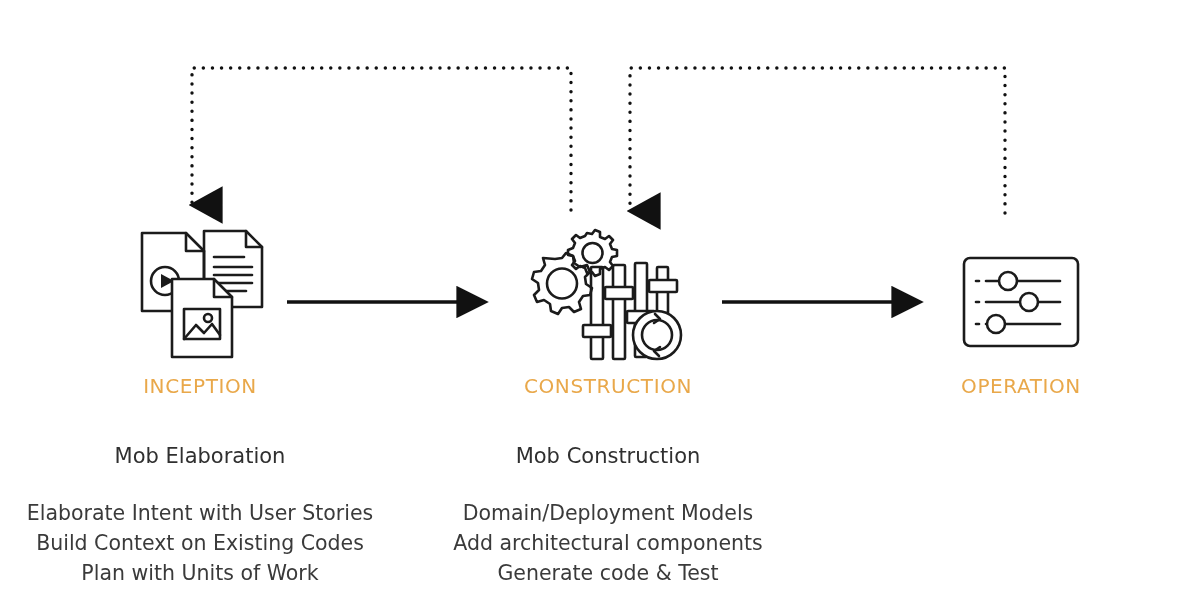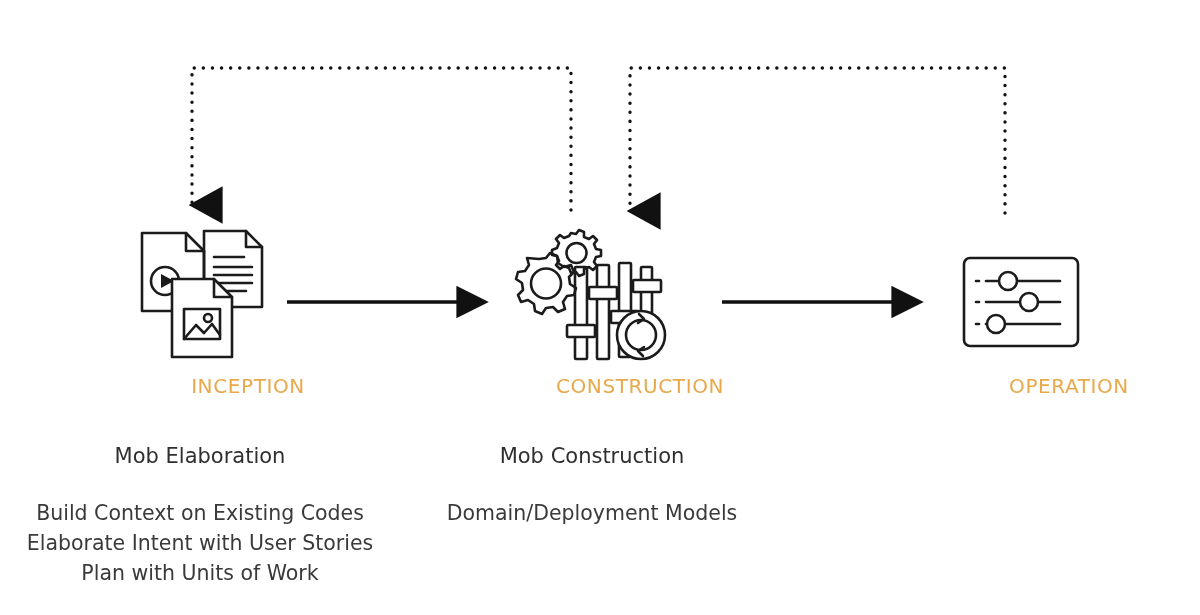--- a/index.html
+++ b/index.html
@@ -25,21 +25,21 @@
     width: 1200px;
     height: 615px;
   }
   .stage {
     position: absolute;
     top: 0;
     width: 400px;
     height: 615px;
   }
   .stage-1 { left: 0px; }
-  .stage-2 { left: 392px; }
+  .stage-2 { left: 408px; }
   .stage-3 { left: 821px; }
 
   .icon-slot {
     position: absolute;
     top: 222px;
     left: 0;
     width: 400px;
     height: 142px;
     display: flex;
     align-items: center;
@@ -50,21 +50,20 @@
   .stage-label {
     position: absolute;
     top: 374px;
     left: 0;
     width: 400px;
     text-align: center;
     font-size: 20px;
     letter-spacing: 0.6px;
     color: #e9a84a;
     font-weight: 400;
-    padding-left: 48px;
   }
   .stage-subtitle {
     position: absolute;
     top: 444px;
     left: 0;
     width: 400px;
     text-align: center;
     font-size: 21px;
     color: #2f2f2f;
   }
@@ -138,22 +137,22 @@
           <path d="M50,116 L62,102 L70,110 L78,101 L86,112"></path>
         </g>
       </svg>
     </div>
 
     <div class="stage-label">INCEPTION</div>
 
     <div class="stage-subtitle">Mob Elaboration</div>
 
     <div class="stage-bullets">
+      <span class="bullet-line">Elaborate Intent with User Stories</span>
       <span class="bullet-line">Build Context on Existing Codes</span>
-      <span class="bullet-line">Elaborate Intent with User Stories</span>
       <span class="bullet-line">Plan with Units of Work</span>
     </div>
   </div>
 
   <div class="stage stage-2">
 
     <div class="icon-slot">
       <svg width="158" height="136" viewBox="0 0 158 136">
         <g fill="none" stroke="#1b1b1b" stroke-width="2.6" stroke-linejoin="round" stroke-linecap="round">
 
@@ -180,20 +179,22 @@
         </g>
       </svg>
     </div>
 
     <div class="stage-label">CONSTRUCTION</div>
 
     <div class="stage-subtitle">Mob Construction</div>
 
     <div class="stage-bullets">
       <span class="bullet-line">Domain/Deployment Models</span>
+      <span class="bullet-line">Add architectural components</span>
+      <span class="bullet-line">Generate code &amp; Test</span>
     </div>
   </div>
 
   <div class="stage stage-3">
 
     <div class="icon-slot op">
       <svg width="122" height="96" viewBox="0 0 122 96">
         <g fill="none" stroke="#1b1b1b" stroke-width="2.6" stroke-linejoin="round" stroke-linecap="round">
           <rect x="4" y="4" width="114" height="88" rx="6"></rect>
 

